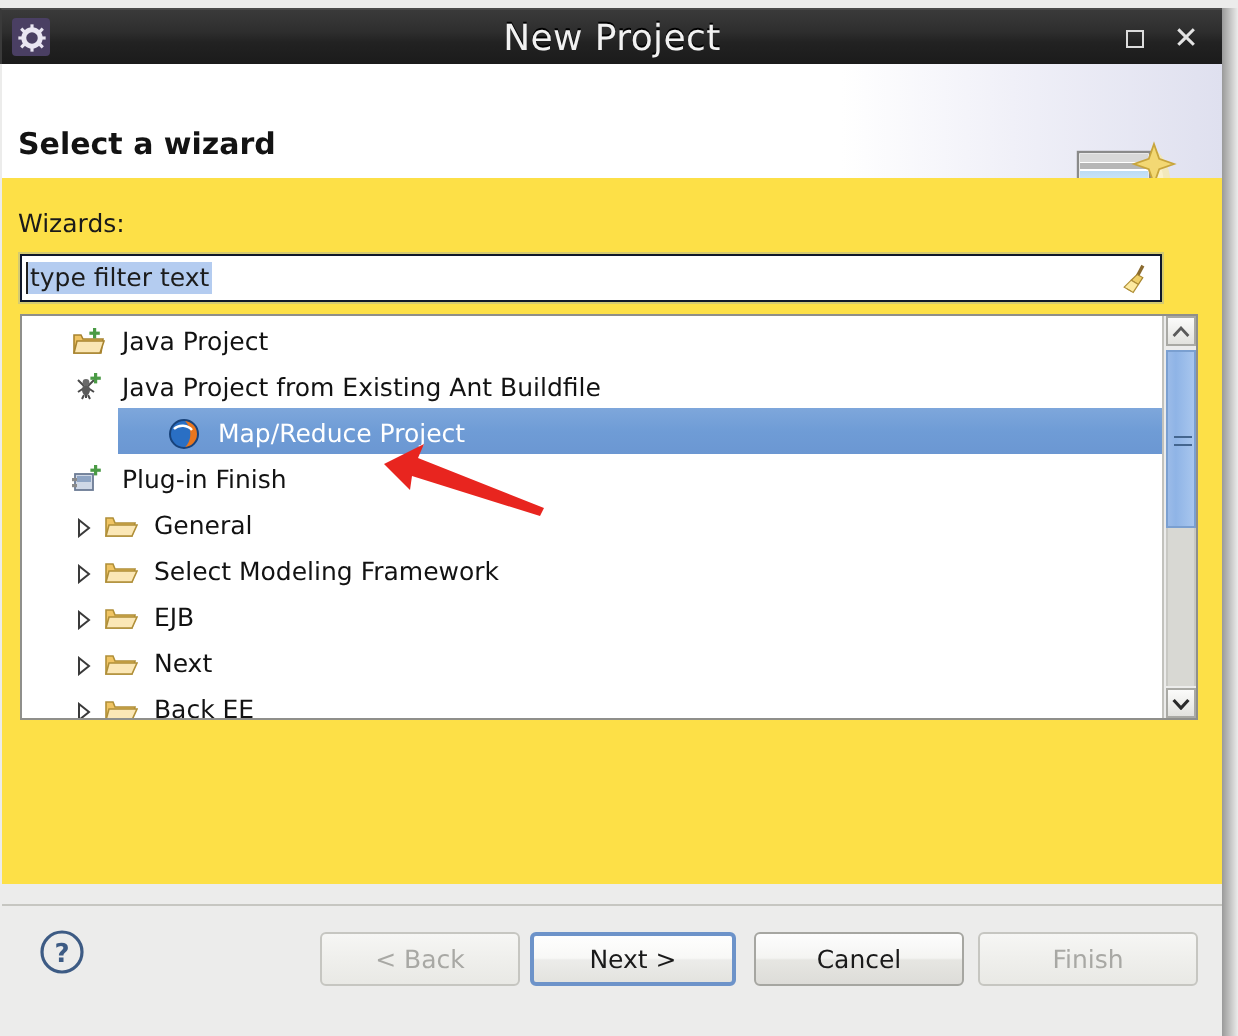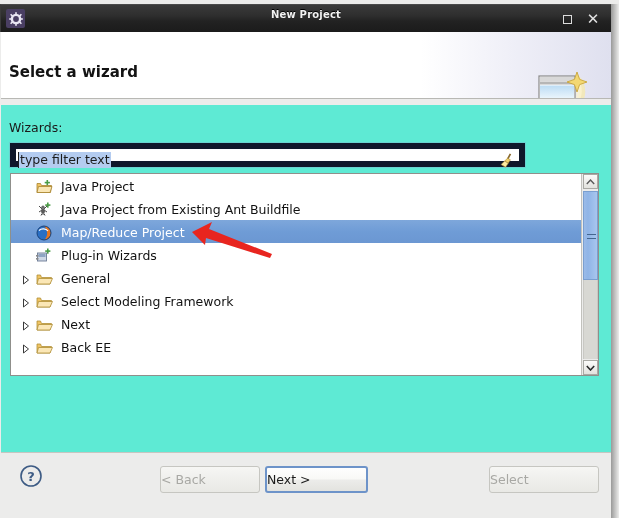--- a/index.html
+++ b/index.html
@@ -39,22 +39,22 @@
     position: absolute;
     left: 611px; top: 4px;
     width: 8px; height: 514px;
     background: linear-gradient(to right, rgba(0,0,0,0.35), rgba(255,255,255,0));
   }
   #title-text {
     position: absolute;
     left: 0; right: 0; top: 4px;
     text-align: center;
     color: #f2f2f2;
-    font-size: 10px;
-    font-weight: bold;
+    font-size: 18px;
+    font-weight: normal;
     letter-spacing: 0.2px;
     text-shadow: 0 -1px 0 #000;
   }
   #app-icon {
     position: absolute;
     left: 5px; top: 4px;
     width: 19px; height: 19px;
     background: #4a3f63;
     border-radius: 2px;
     display: flex;
@@ -113,41 +113,41 @@
   }
   #wizard-graphic {
     position: absolute;
     left: 530px; top: 36px;
     width: 62px; height: 52px;
   }
 
   
   #body-area {
     position: absolute;
-    left: 1px; top: 105px;
+    left: 1px; top: 89px;
     width: 610px;
     height: 353px;
-    background: #5eead4;
+    background: #fde047;
     box-sizing: border-box;
   }
   #wizards-label {
     position: absolute;
     left: 8px; top: 15px;
     font-size: 12.5px;
     color: #1a1a1a;
   }
 
   
   #filter-box {
     position: absolute;
     left: 9px; top: 38px;
-    width: 515px;
+    width: 571px;
     height: 24px;
     background: #ffffff;
-    border: 6px solid #0f172a;
+    border: 1px solid #0f172a;
     box-sizing: border-box;
     box-shadow: 0 0 0 1px rgba(130,160,200,0.32);
   }
   #filter-text {
     position: absolute;
     left: 3px; top: 3px;
     font-size: 12.5px;
     color: #1c1c1c;
     background: #b4ccf0;
     padding: 0 1px;
@@ -189,41 +189,42 @@
     line-height: 23px;
     font-size: 12.5px;
     color: #121212;
     white-space: nowrap;
     padding-left: 8px;
     box-sizing: border-box;
   }
   .row.selected {
     background: linear-gradient(to bottom, #7ea7db 0%, #6f9cd6 50%, #6b97d2 100%);
     color: #ffffff;
+    margin-left: 48px;
   }
   .row .tri {
     display: inline-block;
     width: 13px;
     vertical-align: middle;
     text-align: center;
   }
   .row .tri svg { vertical-align: middle; }
   .row .ricon {
     display: inline-block;
     width: 18px;
     height: 16px;
     vertical-align: middle;
     margin-right: 3px;
     position: relative;
   }
   .row .rlabel {
     vertical-align: middle;
     text-align: center;
   }
-  .row.indent { padding-left: 8px; }
+  .row.indent { padding-left: 24px; }
   .row.leaf { padding-left: 25px; }
 
   
   #scrollbar {
     position: absolute;
     right: 0; top: 0;
     width: 17px;
     height: 201px;
     background: #ececeb;
     border-left: 1px solid #c2c2bd;
@@ -296,21 +297,21 @@
     position: absolute;
     top: 13px;
     height: 27px;
     font-size: 12.5px;
     font-family: "DejaVu Sans", "Liberation Sans", sans-serif;
     color: #1a1a1a;
     background: linear-gradient(to bottom, #fdfdfd 0%, #f4f4f2 48%, #e6e6e2 52%, #dddcd8 100%);
     border: 1px solid #a6a6a1;
     border-radius: 3px;
     box-sizing: border-box;
-    text-align: left;
+    text-align: center;
     line-height: 25px;
     padding: 0;
   }
   .dlg-btn.disabled {
     color: #a8a8a4;
     background: linear-gradient(to bottom, #f6f6f4 0%, #efefec 50%, #e9e9e5 100%);
     border-color: #c6c6c1;
   }
   .dlg-btn.default {
     border: 2px solid #6d93c9;
@@ -453,21 +454,21 @@
               <rect x="1.5" y="5" width="9" height="8" fill="#cfd8e6" stroke="#6b7b94" stroke-width="0.9"></rect>
               <rect x="2.5" y="6" width="7" height="3" fill="#8fa5c4"></rect>
               <rect x="0" y="7" width="2.5" height="1.6" fill="#8a8a8a"></rect>
               <rect x="0" y="10" width="2.5" height="1.6" fill="#8a8a8a"></rect>
               <g transform="translate(9,0)">
                 <rect x="2" y="0.5" width="1.6" height="5.2" fill="#4b9b46"></rect>
                 <rect x="0.2" y="2.3" width="5.2" height="1.6" fill="#4b9b46"></rect>
               </g>
             </svg>
           </span>
-          <span class="rlabel">Plug-in Wizards</span>
+          <span class="rlabel">Plug-in Finish</span>
         </div>
 
         <div class="row indent">
           <span class="tri">
             <svg width="8" height="10" viewBox="0 0 8 10">
                 <path d="M1.5 1 L6.5 5 L1.5 9 Z" fill="none" stroke="#3a3a3a" stroke-width="1"></path>
               </svg>
           </span>
           <span class="ricon">
             <svg width="17" height="16" viewBox="0 0 17 16">
@@ -486,20 +487,34 @@
           </span>
           <span class="ricon">
             <svg width="17" height="16" viewBox="0 0 17 16">
               <path d="M1 4 L1 13 L14 13 L15.5 6.5 L5.5 6.5 L4.5 4 Z" fill="#f0c463" stroke="#b08f38" stroke-width="0.8"></path>
               <path d="M2.5 7.5 L16.5 7.5 L14 13 L1 13 Z" fill="#fbe7b6" stroke="#b08f38" stroke-width="0.8"></path>
             </svg>
           </span>
           <span class="rlabel">Select Modeling Framework</span>
         </div>
 
+        <div class="row indent">
+          <span class="tri">
+            <svg width="8" height="10" viewBox="0 0 8 10">
+                <path d="M1.5 1 L6.5 5 L1.5 9 Z" fill="none" stroke="#3a3a3a" stroke-width="1"></path>
+              </svg>
+          </span>
+          <span class="ricon">
+            <svg width="17" height="16" viewBox="0 0 17 16">
+              <path d="M1 4 L1 13 L14 13 L15.5 6.5 L5.5 6.5 L4.5 4 Z" fill="#f0c463" stroke="#b08f38" stroke-width="0.8"></path>
+              <path d="M2.5 7.5 L16.5 7.5 L14 13 L1 13 Z" fill="#fbe7b6" stroke="#b08f38" stroke-width="0.8"></path>
+            </svg>
+          </span>
+          <span class="rlabel">EJB</span>
+        </div>
 
         <div class="row indent">
           <span class="tri">
             <svg width="8" height="10" viewBox="0 0 8 10">
                 <path d="M1.5 1 L6.5 5 L1.5 9 Z" fill="none" stroke="#3a3a3a" stroke-width="1"></path>
               </svg>
           </span>
           <span class="ricon">
             <svg width="17" height="16" viewBox="0 0 17 16">
               <path d="M1 4 L1 13 L14 13 L15.5 6.5 L5.5 6.5 L4.5 4 Z" fill="#f0c463" stroke="#b08f38" stroke-width="0.8"></path>
@@ -555,16 +570,17 @@
 
   <div id="footer">
     <div id="help-icon">
       <svg width="24" height="24" viewBox="0 0 24 24">
         <circle cx="12" cy="12" r="10" fill="none" stroke="#3d5b84" stroke-width="1.6"></circle>
         <text x="12" y="17" text-anchor="middle" font-size="13" font-family="DejaVu Sans, sans-serif" fill="#3d5b84" font-weight="bold">?</text>
       </svg>
     </div>
     <button class="dlg-btn disabled" id="btn-back">&lt; Back</button>
     <button class="dlg-btn default" id="btn-next">Next &gt;</button>
-    <button class="dlg-btn disabled" id="btn-finish">Select</button>
+    <button class="dlg-btn" id="btn-cancel">Cancel</button>
+    <button class="dlg-btn disabled" id="btn-finish">Finish</button>
   </div>
 
 </div>
 
 </body></html>

